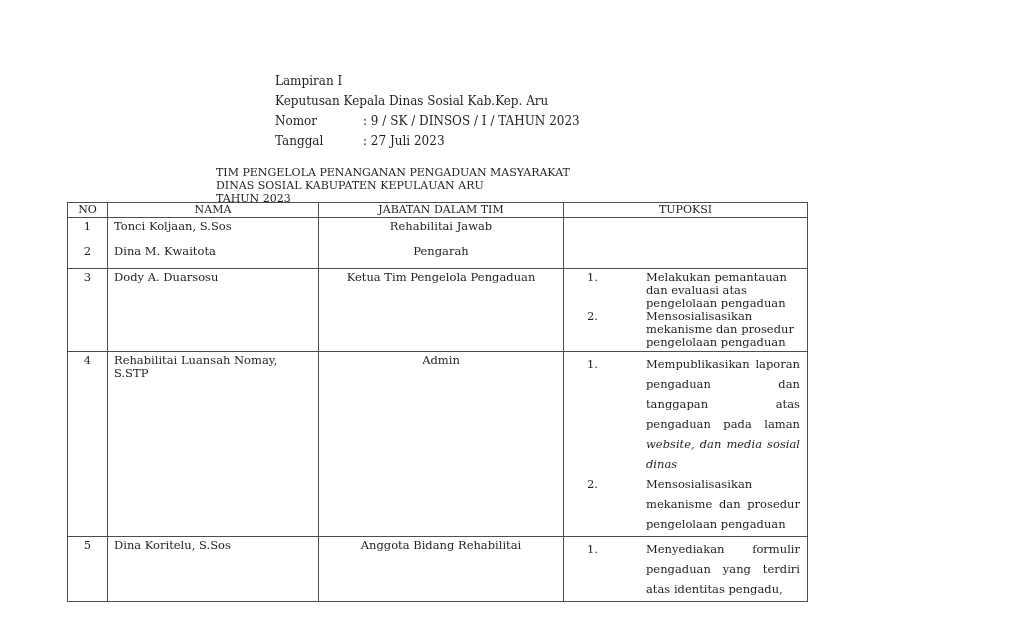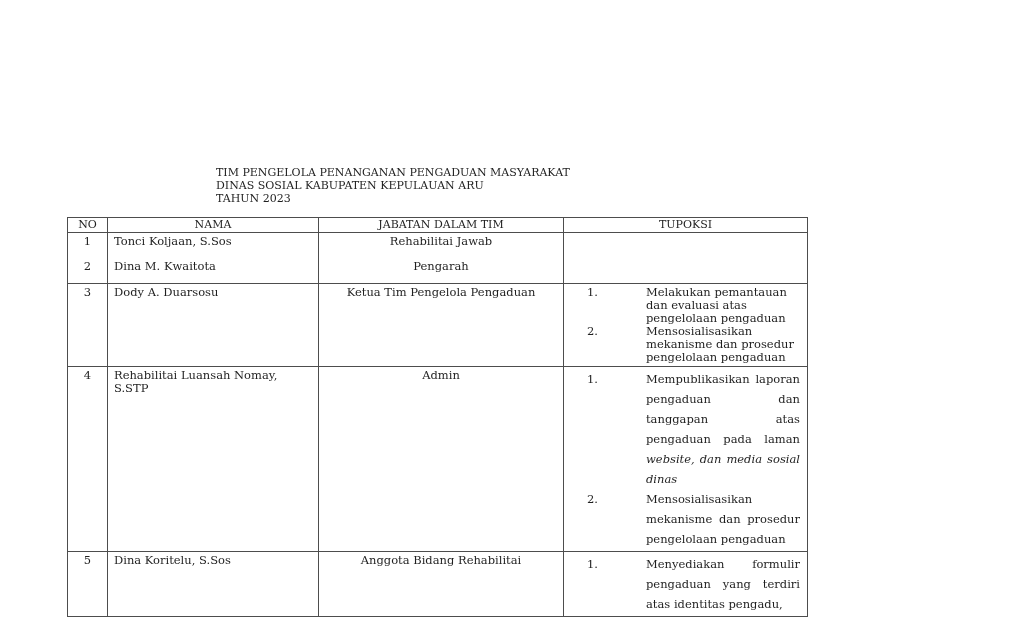--- a/index.html
+++ b/index.html
@@ -37,21 +37,21 @@
     width: 480px;
     text-align: left;
     font-size: 11px;
     line-height: 13px;
   }
 
   
   .doc-table {
     position: absolute;
     left: 67px;
-    top: 217px;
+    top: 202px;
     width: 740px;
     border-collapse: collapse;
     table-layout: fixed;
     font-size: 11.5px;
   }
   .doc-table th,
   .doc-table td {
     border: 1px solid #4d4d4d;
     vertical-align: top;
     padding: 2px 6px;
@@ -77,20 +77,32 @@
   .row3-cell .t-item { line-height: 13px; }
   .row4-cell .t-item,
   .row5-cell .t-item { line-height: 20px; }
   .justify .t-text { text-align: justify; }
 </style>
 </head>
 <body>
 
 <div class="page">
 
+  <div class="header-block">
+    <div>Lampiran I</div>
+    <div>Keputusan Kepala Dinas Sosial Kab.Kep. Aru</div>
+    <div class="header-row">
+      <span class="header-label">Nomor</span>
+      <span>: 9 / SK / DINSOS / I / TAHUN 2023</span>
+    </div>
+    <div class="header-row">
+      <span class="header-label">Tanggal</span>
+      <span>: 27 Juli 2023</span>
+    </div>
+  </div>
 
   <div class="title-block">
     <div>TIM PENGELOLA PENANGANAN PENGADUAN MASYARAKAT</div>
     <div>DINAS SOSIAL KABUPATEN KEPULAUAN ARU</div>
     <div>TAHUN 2023</div>
   </div>
 
   <table class="doc-table">
     <colgroup>
       <col style="width:40px">

